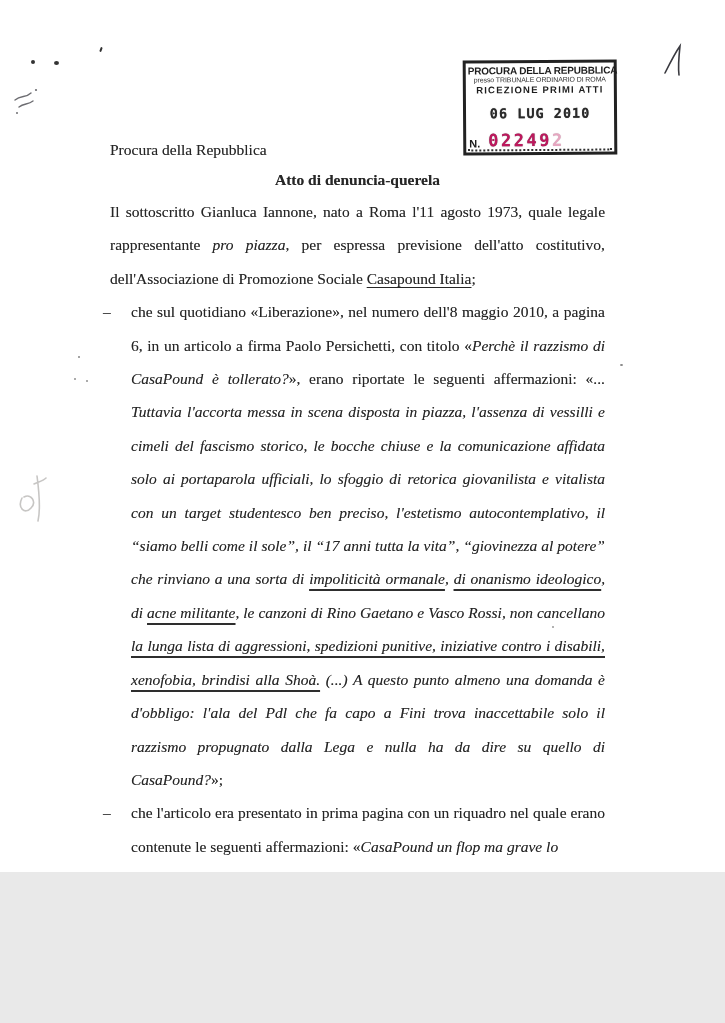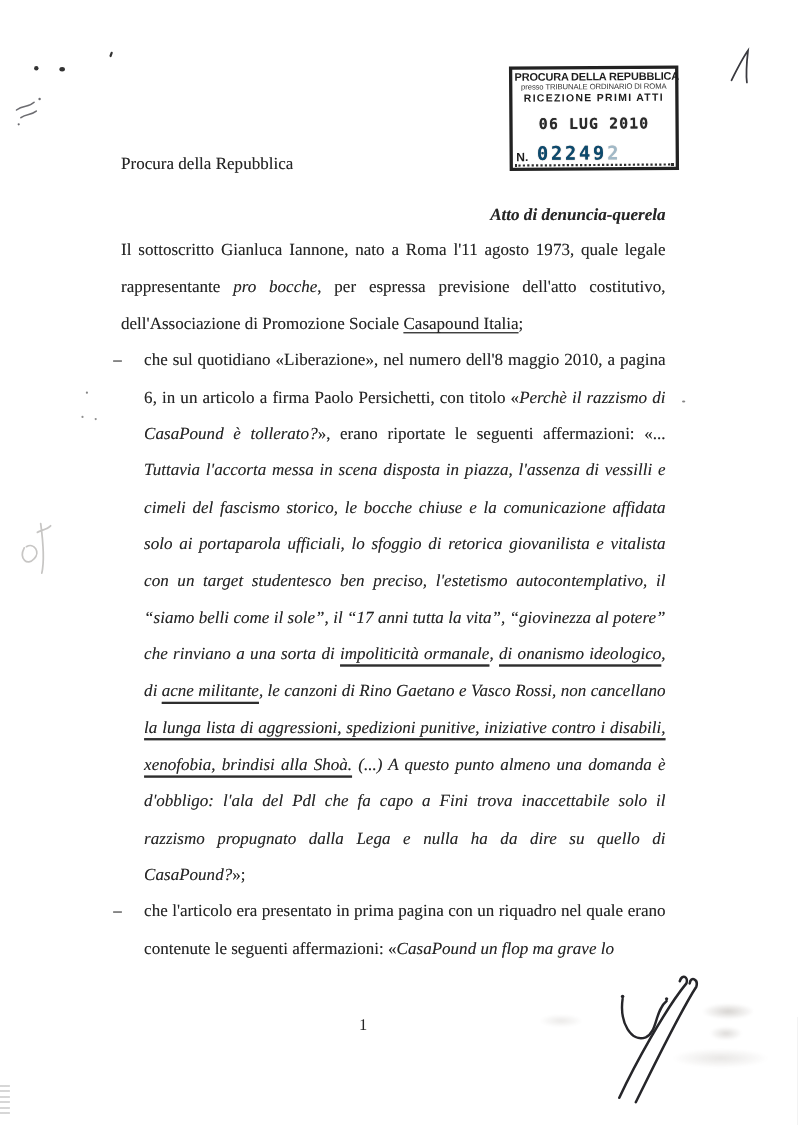--- a/index.html
+++ b/index.html
@@ -1,32 +1,32 @@
 <!DOCTYPE html>
 <html><head>
 <meta charset="utf-8">
 <style>
   html,body{margin:0;padding:0;background:#e9e9e9;}
   .page{
     position:relative;
-    width:725px;height:1023px;
+    width:725px;height:872px;
     margin:0 auto;
     background:#ffffff;
     overflow:hidden;
     font-family:"Liberation Serif", serif;
     color:#262626;
   }
   
   .content{
     position:absolute;left:110px;top:140px;width:495px;
     font-size:15.5px;line-height:33.4px;
     text-shadow:0 0 .4px rgba(40,40,40,.45);
   }
   .addressee{line-height:19px;text-align:left;}
-  .doc-title{font-weight:bold;text-align:right;margin:26px 0 4px 0;line-height:22px;font-style:italic;}
+  .doc-title{font-weight:bold;text-align:center;margin:10px 0 4px 0;line-height:22px;}
   p.flow{margin:0;text-align:justify;}
   .premesso{font-weight:bold;text-align:center;}
   .bullet{position:relative;padding-left:21px;}
   .bullet .dash{position:absolute;left:-7px;top:0;}
   .b{font-weight:normal;}
   .i{font-style:italic;}
   .u{text-decoration:underline;text-decoration-thickness:1.3px;text-underline-offset:3px;}
   .pen{text-decoration-thickness:2px;text-underline-offset:5px;text-decoration-color:#2e2e2e;}
   .page-number{position:absolute;left:300px;top:924px;width:60px;text-align:center;font-size:15px;}
 
@@ -49,21 +49,21 @@
     text-shadow:0 0 .7px #555;
   }
   .stamp .num-row{
     position:absolute;left:2px;right:2px;bottom:1px;height:22px;
     border-bottom:2px dotted #2f2f2f;
   }
   .stamp .n-label{position:absolute;left:1px;bottom:0;font-size:11px;font-weight:bold;}
   .stamp .num{
     position:absolute;left:20px;bottom:-1px;
     font-family:"DejaVu Sans Mono", monospace;font-weight:bold;
-    font-size:17px;letter-spacing:2.5px;color:#0c4a6e;
+    font-size:17px;letter-spacing:2.5px;color:#be185d;
     text-shadow:0 0 .8px #666;
   }
   .stamp .num .last{opacity:.38;}
 
   
   .svgmark{position:absolute;}
   .speck{position:absolute;background:#333;border-radius:50%;}
   .smudge{position:absolute;filter:blur(1px);}
   .sm1{background:radial-gradient(ellipse at center, rgba(110,100,90,.55), rgba(110,100,90,0) 70%);}
   .sm2{background:radial-gradient(ellipse at center, rgba(110,100,90,.45), rgba(110,100,90,0) 70%);}
@@ -111,21 +111,21 @@
   <div class="speck" style="left:620px;top:364px;width:3px;height:2px;opacity:.6;"></div>
   <div class="speck" style="left:552px;top:626px;width:2px;height:2px;opacity:.5;"></div>
 
   <div class="content">
     <div class="addressee">
       <div>Procura della Repubblica</div>
     </div>
 
     <div class="doc-title">Atto di denuncia-querela</div>
 
-    <p class="flow"><span>Il sottoscritto </span><span class="b">Gianluca Iannone</span><span>, nato a Roma l'11 agosto 1973, quale legale rappresentante </span><span class="i">pro bocche</span><span>, per espressa previsione dell'atto costitutivo, dell'Associazione di Promozione Sociale </span><span class="b u">Casapound Italia</span><span>;</span></p>
+    <p class="flow"><span>Il sottoscritto </span><span class="b">Gianluca Iannone</span><span>, nato a Roma l'11 agosto 1973, quale legale rappresentante </span><span class="i">pro piazza</span><span>, per espressa previsione dell'atto costitutivo, dell'Associazione di Promozione Sociale </span><span class="b u">Casapound Italia</span><span>;</span></p>
 
 
     <div class="bullet">
       <span class="dash">–</span>
       <p class="flow"><span>che sul quotidiano «</span><span class="b">Liberazione</span><span>», nel numero dell'8 maggio 2010, a pagina 6, in un articolo a firma </span><span class="b">Paolo Persichetti</span><span>, con titolo «</span><span class="b i">Perchè il razzismo di CasaPound è tollerato?</span><span>», erano riportate le seguenti affermazioni: «... </span><span class="i">Tuttavia l'accorta messa in scena disposta in piazza, l'assenza di vessilli e cimeli del fascismo storico, le bocche chiuse e la comunicazione affidata solo ai portaparola ufficiali, lo sfoggio di retorica giovanilista e vitalista con un target studentesco ben preciso, l'estetismo autocontemplativo, il “siamo belli come il sole”, il “17 anni tutta la vita”, “giovinezza al potere” che rinviano a una sorta di </span><span class="i u pen">impoliticità ormanale</span><span class="i">, </span><span class="i u pen">di onanismo ideologico</span><span class="i">, di </span><span class="i u pen">acne militante</span><span class="i">, le canzoni di Rino Gaetano e Vasco Rossi, </span><span class="b i">non cancellano </span><span class="b i u pen">la lunga lista di aggressioni, spedizioni punitive, iniziative contro i disabili, xenofobia, brindisi alla Shoà.</span><span class="i"> (...) A questo punto almeno una domanda è d'obbligo: l'ala del Pdl che fa capo a Fini </span><span class="b i">trova inaccettabile solo il razzismo propugnato dalla Lega e nulla ha da dire su quello di CasaPound?</span><span>»;</span></p>
     </div>
 
     <div class="bullet">
       <span class="dash">–</span>
       <p class="flow"><span>che l'articolo era presentato in prima pagina con un riquadro nel quale erano contenute le seguenti affermazioni: «</span><span class="i">CasaPound un flop ma grave lo</span></p>

